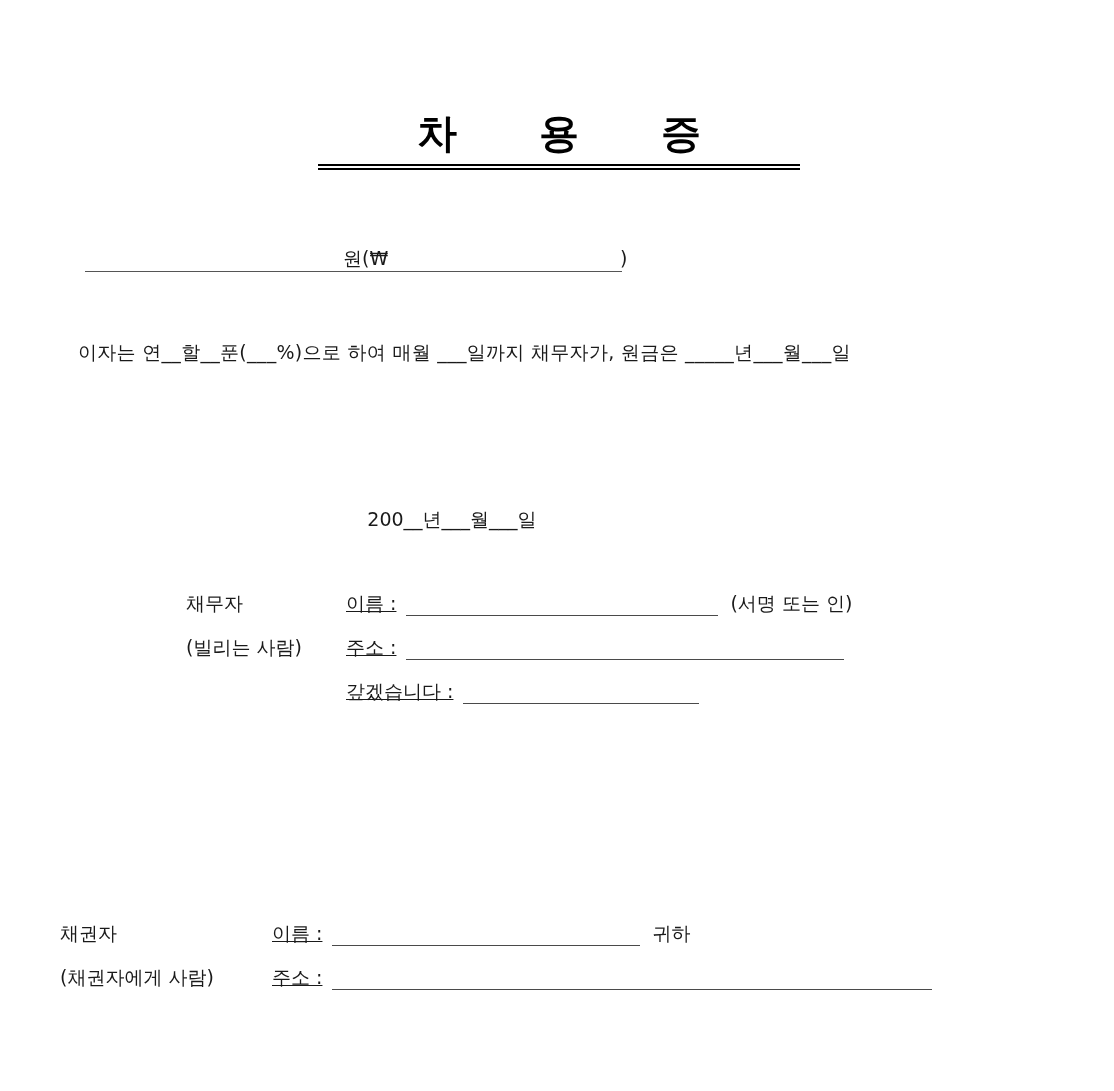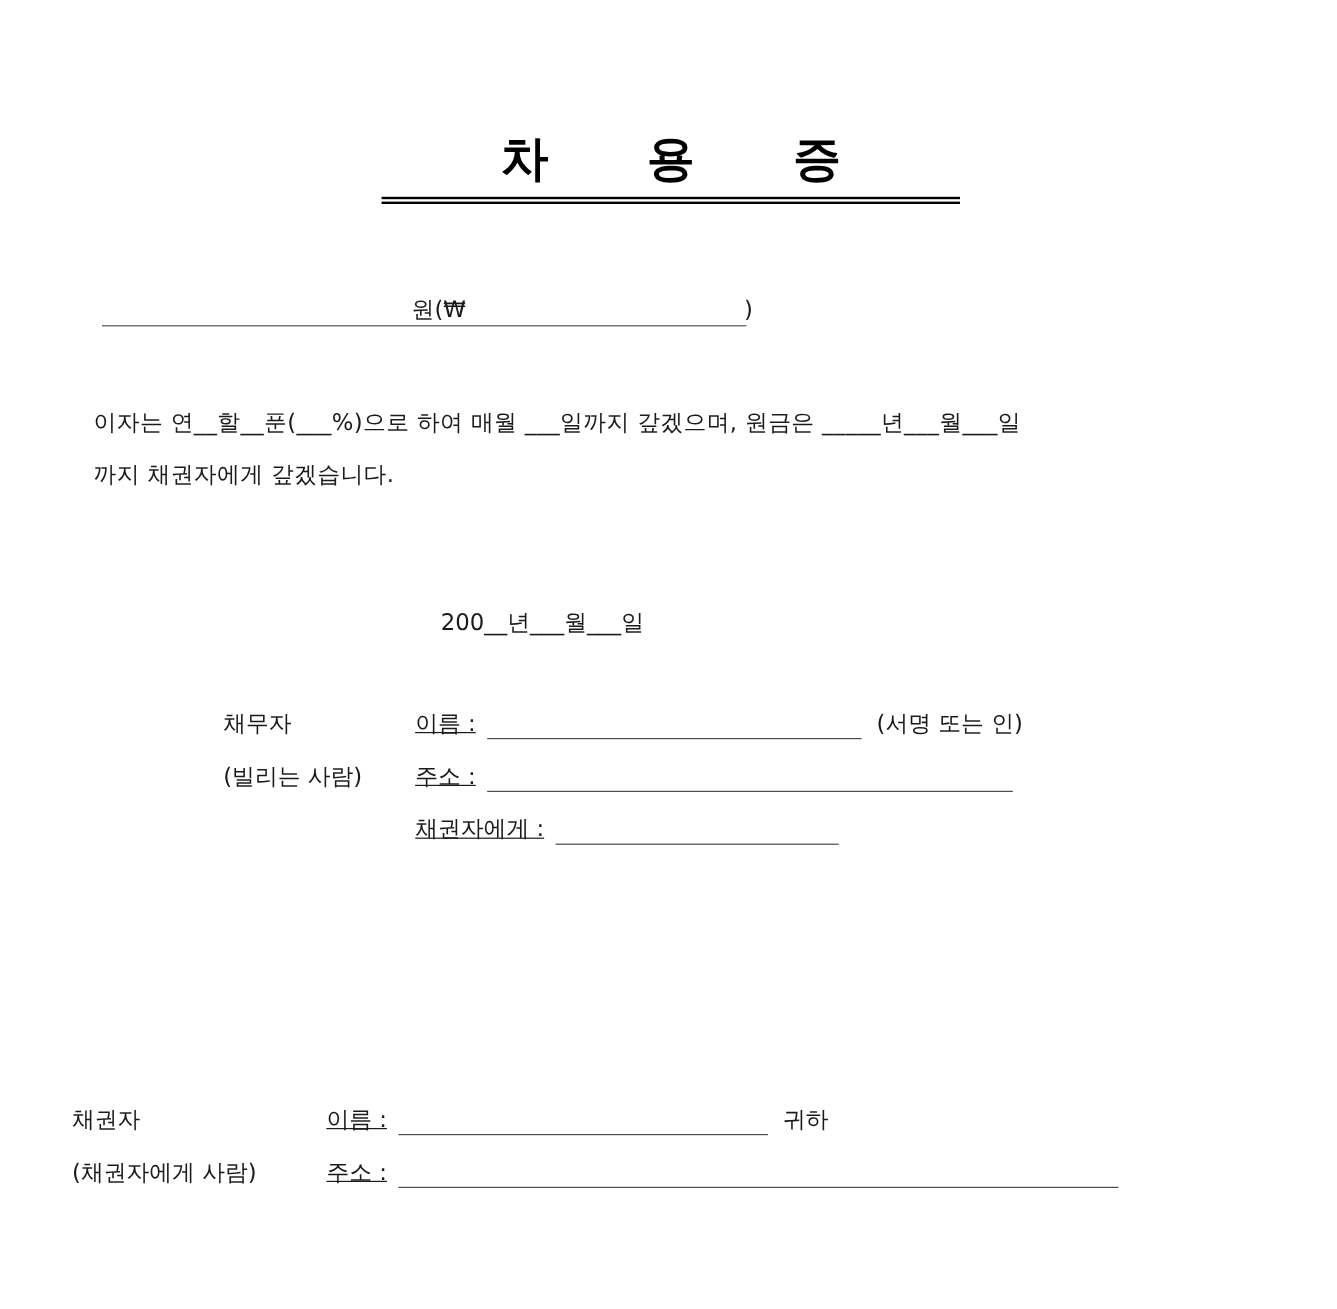--- a/index.html
+++ b/index.html
@@ -166,41 +166,40 @@
     <div class="title-rule"></div>
   </div>
 
   <div class="amount-row">
     <div class="amount-rule"></div>
     <div class="amount-text">원(₩</div>
     <div class="amount-paren">)</div>
   </div>
 
   <div class="body-text">
-    <div class="body-line">이자는 연__할__푼(___%)으로 하여 매월 ___일까지 갚겠으며, 원금은 _____년___월___일</div>
-    <div class="body-line">까지 채권자에게 갚겠습니다.</div>
+    <div class="body-line">이자는 연__할__푼(___%)으로 하여 매월 ___일까지 채무자가, 원금은 _____년___월___일</div>
   </div>
 
   <div class="date-line">200__년___월___일</div>
 
   <div class="sig-block" id="debtor-block">
     <div class="sig-row">
       <span class="party-col">채무자</span>
       <span class="field-label">이름 :</span>
       <span class="blank w-name"></span>
       <span class="after-note">(서명 또는 인)</span>
     </div>
     <div class="sig-row">
       <span class="party-col">(빌리는 사람)</span>
       <span class="field-label">주소 :</span>
       <span class="blank w-addr"></span>
     </div>
     <div class="sig-row">
       <span class="party-col"></span>
-      <span class="field-label">채권자에게 :</span>
+      <span class="field-label">갚겠습니다 :</span>
       <span class="blank w-rrn"></span>
     </div>
   </div>
 
   <div class="sig-block" id="creditor-block">
     <div class="sig-row">
       <span class="party-col">채권자</span>
       <span class="field-label">이름 :</span>
       <span class="blank w-cname"></span>
       <span class="after-note">귀하</span>

